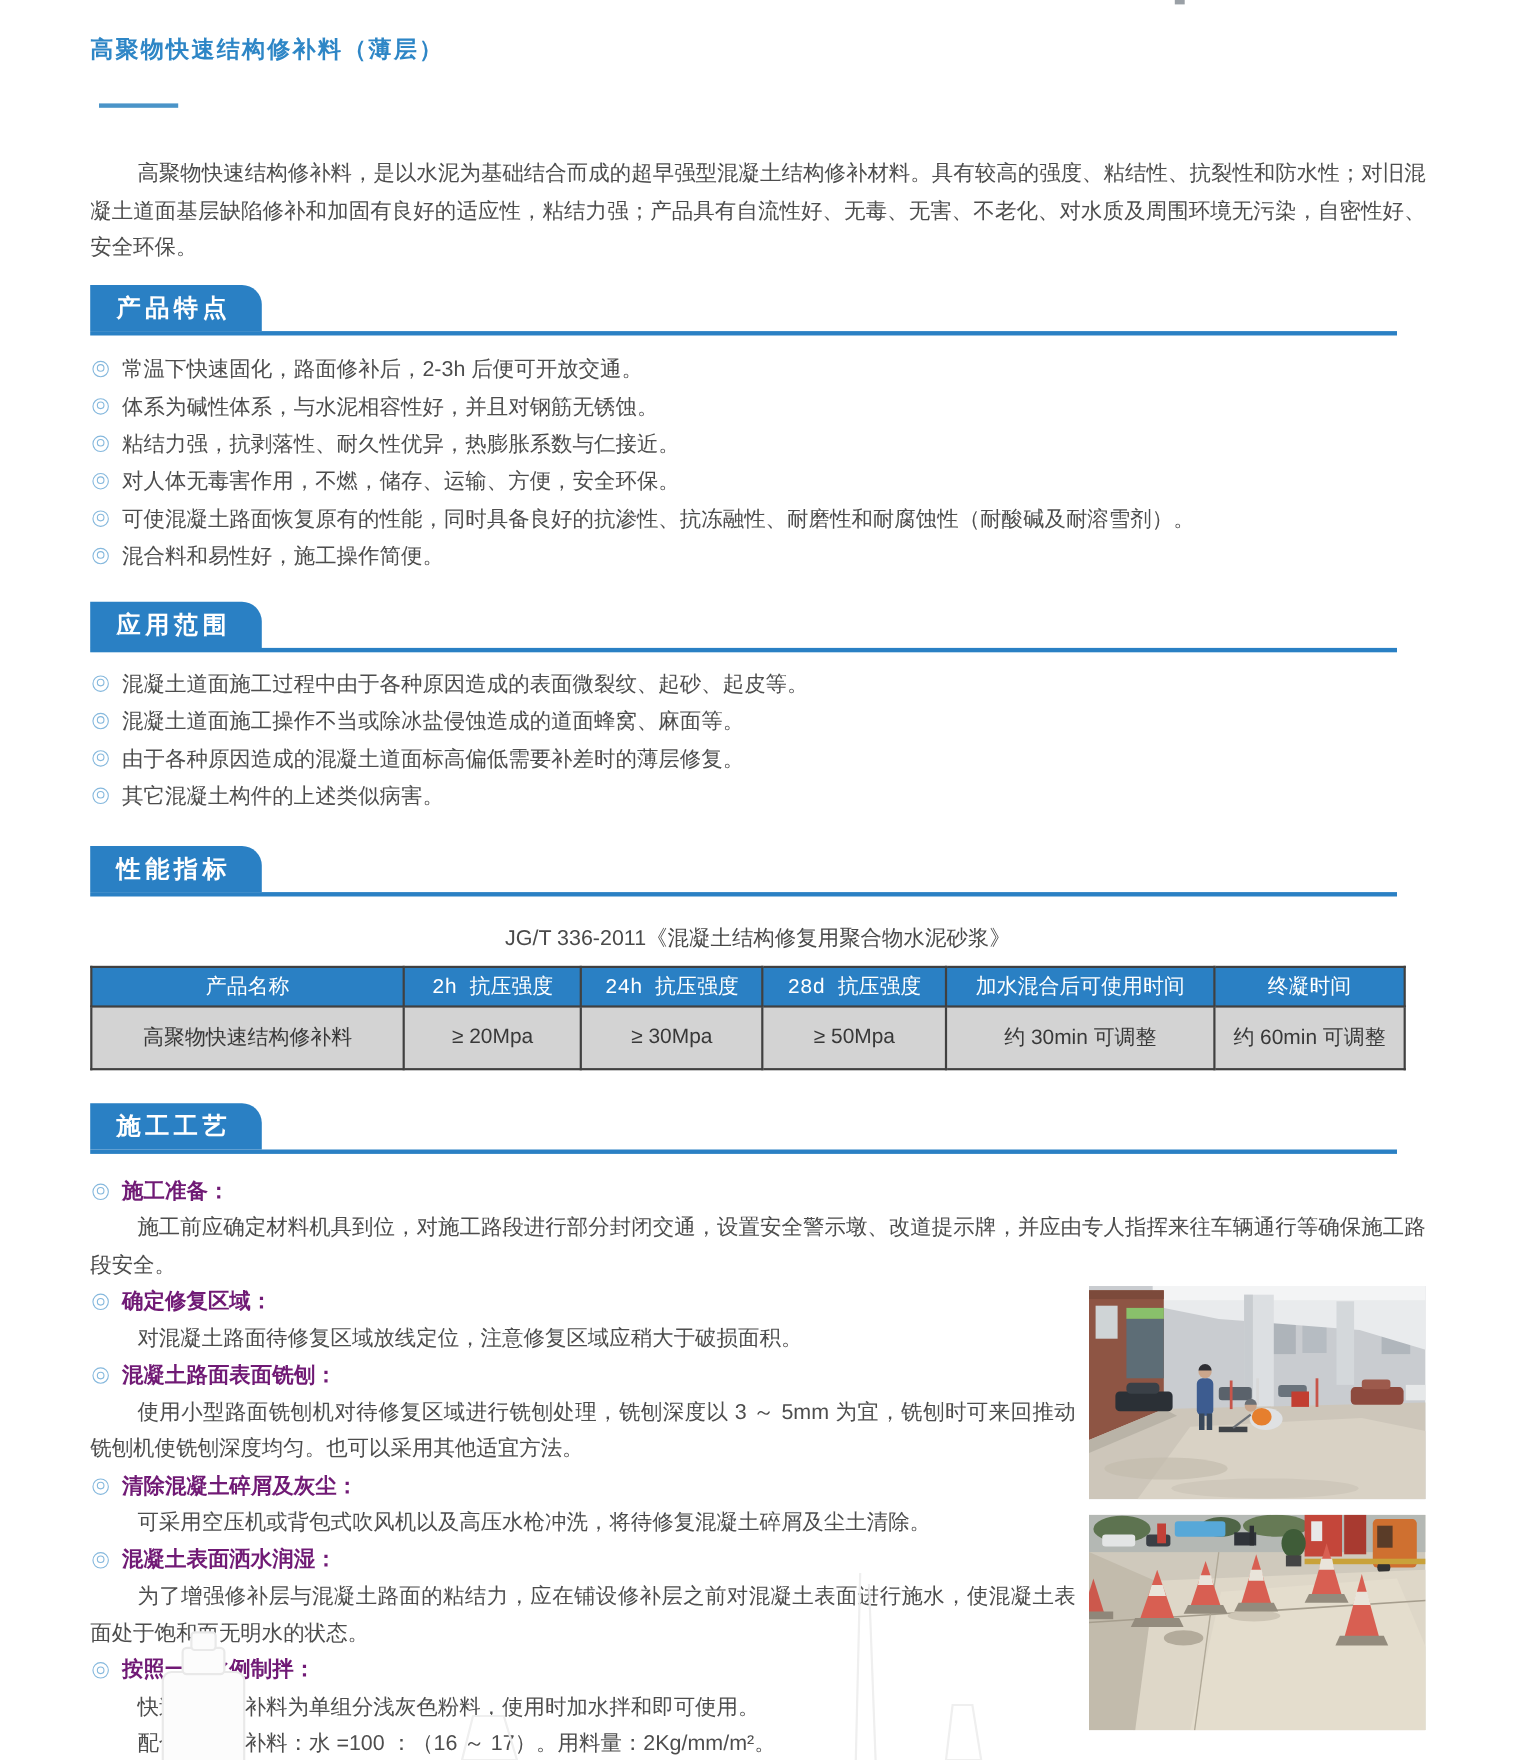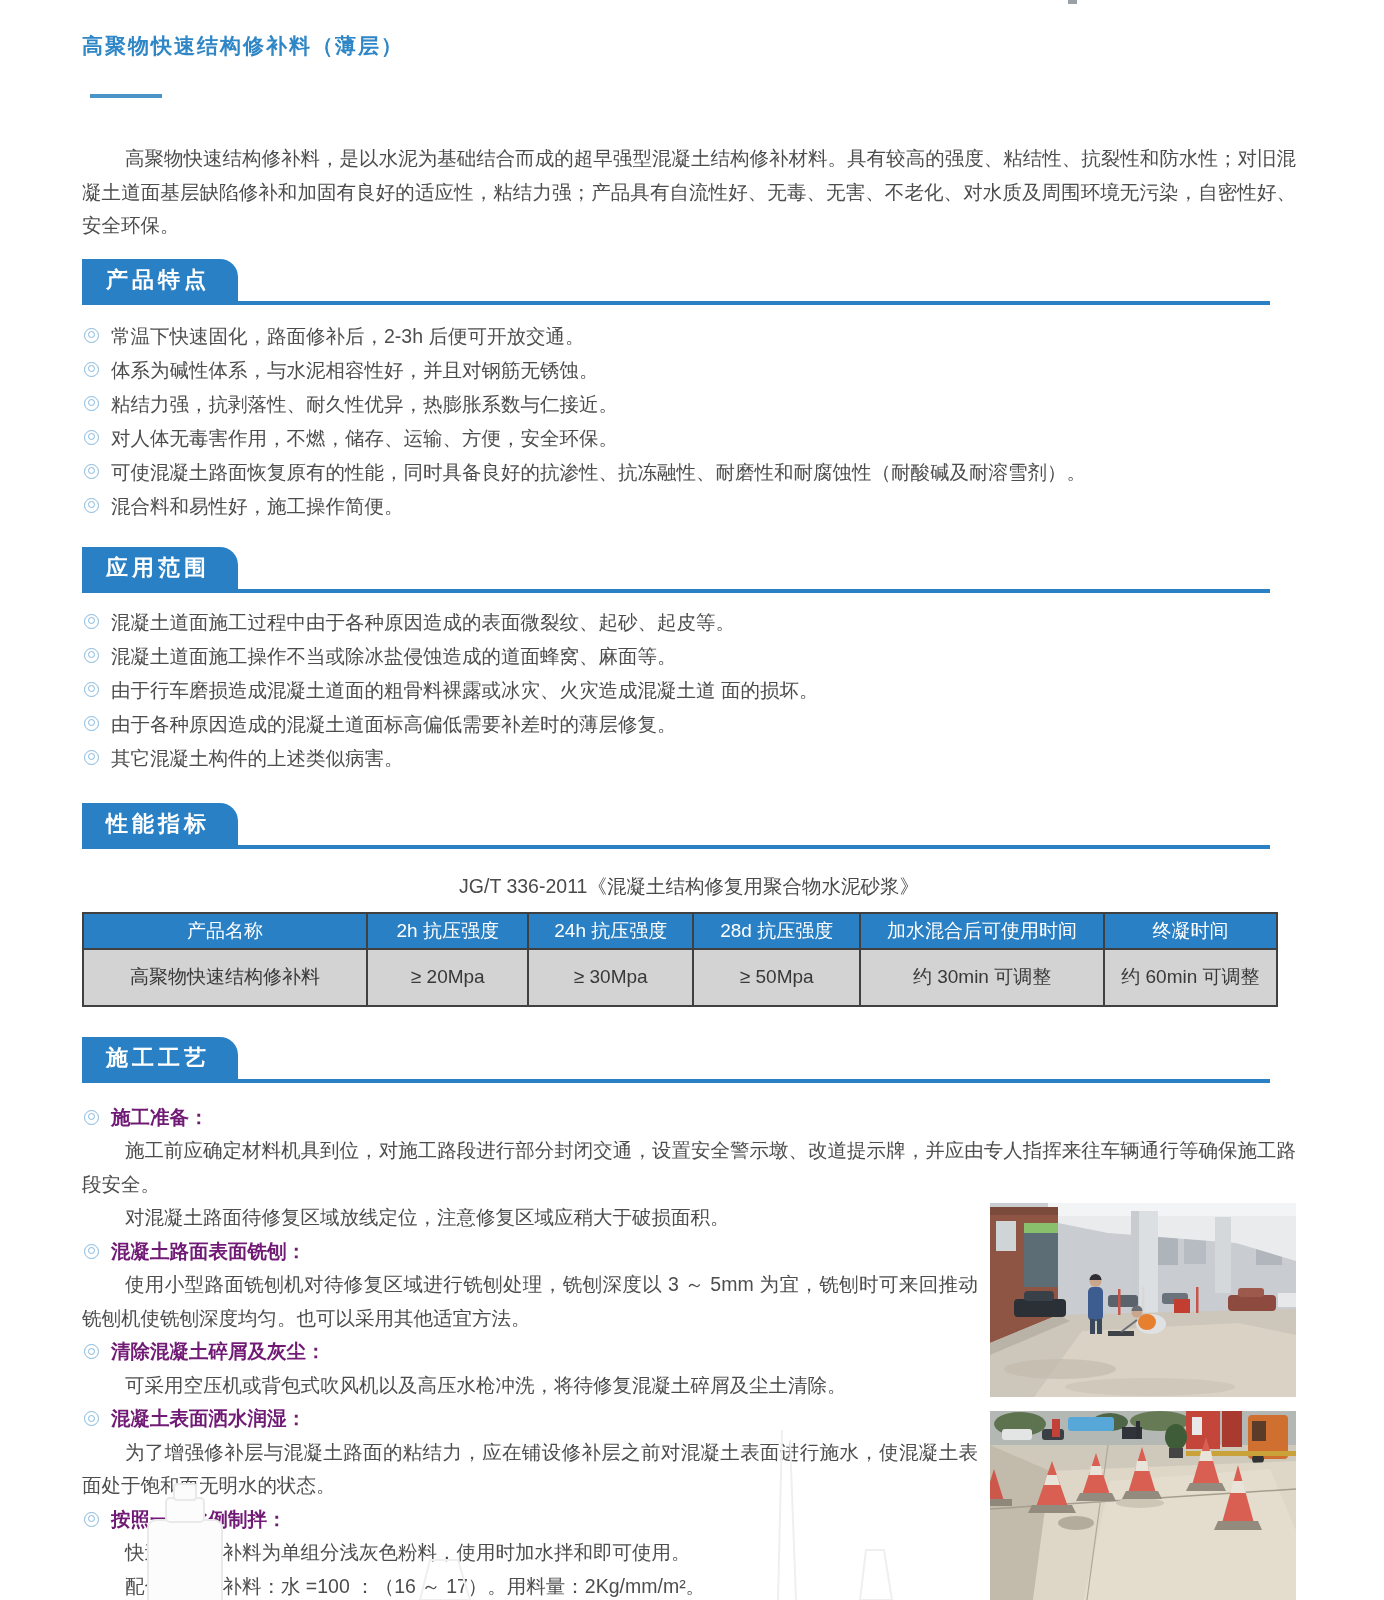--- a/index.html
+++ b/index.html
@@ -50,21 +50,21 @@
 
   
   .perf-caption{
     text-align:center;font-size:19.5px;color:#4a4a4a;margin-top:24px;
   }
   table.perf{
     width:1196px;border-collapse:collapse;table-layout:fixed;margin-top:12px;
   }
   table.perf th{
     background:#2a80c4;color:#ffffff;font-weight:400;font-size:19px;
-    height:34px;border:2px solid #404040;padding:0 4px;
+    height:34px;border:2px solid #404040;padding:0 4px;font-family:Liberation Mono, monospace;
   }
   table.perf td{
     background:#d3d3d3;color:#383838;font-size:19px;text-align:center;
     height:31px;border:2px solid #404040;padding:12px 4px;
   }
 
   
   .process-body{margin-top:18px;font-size:19.5px;line-height:33.5px;}
   .step-head{display:flex;align-items:flex-start;font-weight:700;color:#701a75;}
   .step-head .ring{margin-top:9px;}
@@ -128,24 +128,20 @@
     <div class="rule"></div>
   </div>
   <div class="blist" style="margin-top:12px;">
     <div class="bullet">
         <span class="ring"></span>
         <span>混凝土道面施工过程中由于各种原因造成的表面微裂纹、起砂、起皮等。</span>
       </div>
     <div class="bullet">
         <span class="ring"></span>
         <span>混凝土道面施工操作不当或除冰盐侵蚀造成的道面蜂窝、麻面等。</span>
-      </div>
-    <div class="bullet">
-        <span class="ring"></span>
-        <span>由于行车磨损造成混凝土道面的粗骨料裸露或冰灾、火灾造成混凝土道 面的损坏。</span>
       </div>
     <div class="bullet">
         <span class="ring"></span>
         <span>由于各种原因造成的混凝土道面标高偏低需要补差时的薄层修复。</span>
       </div>
     <div class="bullet">
         <span class="ring"></span>
         <span>其它混凝土构件的上述类似病害。</span>
       </div>
   </div>
@@ -284,20 +280,24 @@
         <polygon points="136,80 168,80 172,88 132,88" fill="#938b7d"></polygon>
         <polygon points="216,26 230,74 202,74" fill="#d85f52"></polygon>
         <polygon points="211,40 221,40 223,50 209,50" fill="#e9e4da"></polygon>
         <polygon points="200,72 232,72 236,80 196,80" fill="#938b7d"></polygon>
         <polygon points="248,54 264,112 232,112" fill="#d85f52"></polygon>
         <polygon points="243,70 253,70 256,82 240,82" fill="#e9e4da"></polygon>
         <polygon points="228,110 268,110 272,119 224,119" fill="#938b7d"></polygon>
       </svg>
     </div>
 
+    <div class="step-head">
+        <span class="ring"></span>
+        <span>确定修复区域：</span>
+      </div>
     <p class="step-para">对混凝土路面待修复区域放线定位，注意修复区域应稍大于破损面积。</p>
 
     <div class="step-head">
         <span class="ring"></span>
         <span>混凝土路面表面铣刨：</span>
       </div>
     <p class="step-para">使用小型路面铣刨机对待修复区域进行铣刨处理，铣刨深度以 3 ～ 5mm 为宜，铣刨时可来回推动铣刨机使铣刨深度均匀。也可以采用其他适宜方法。</p>
 
     <div class="step-head">
         <span class="ring"></span>

